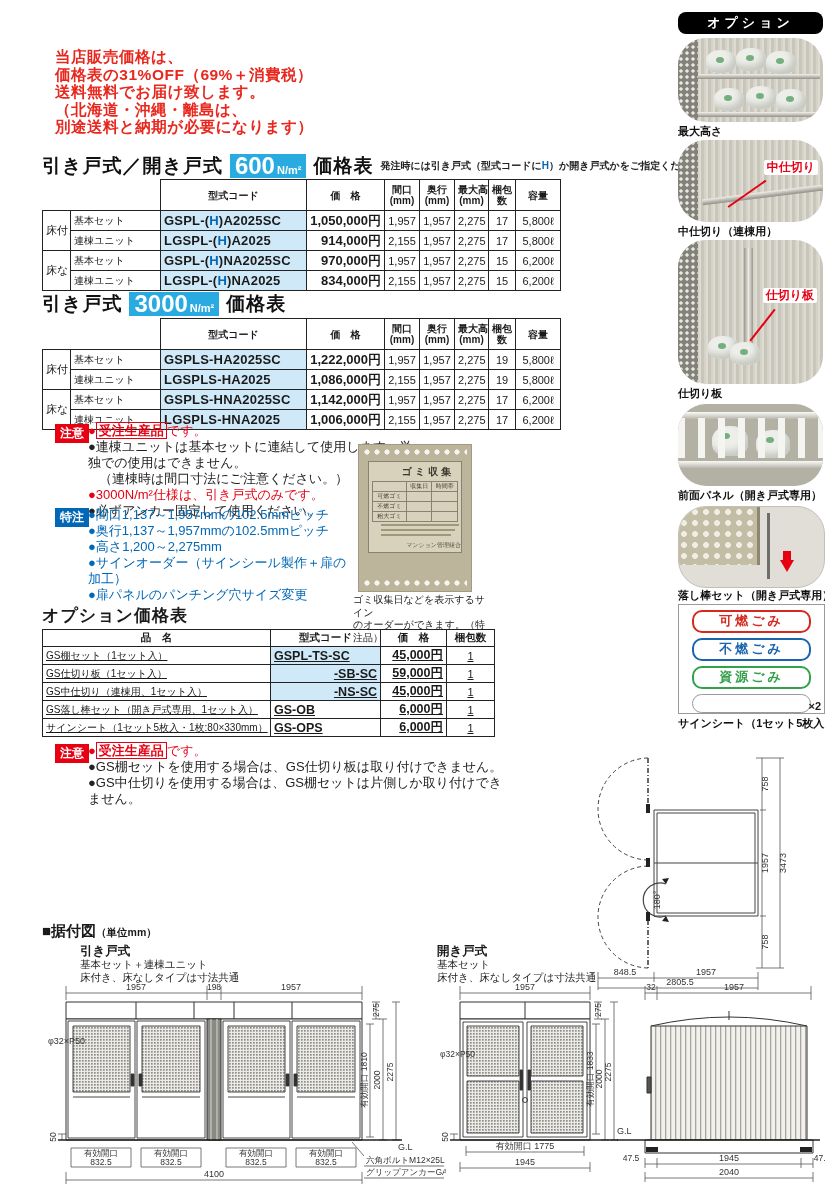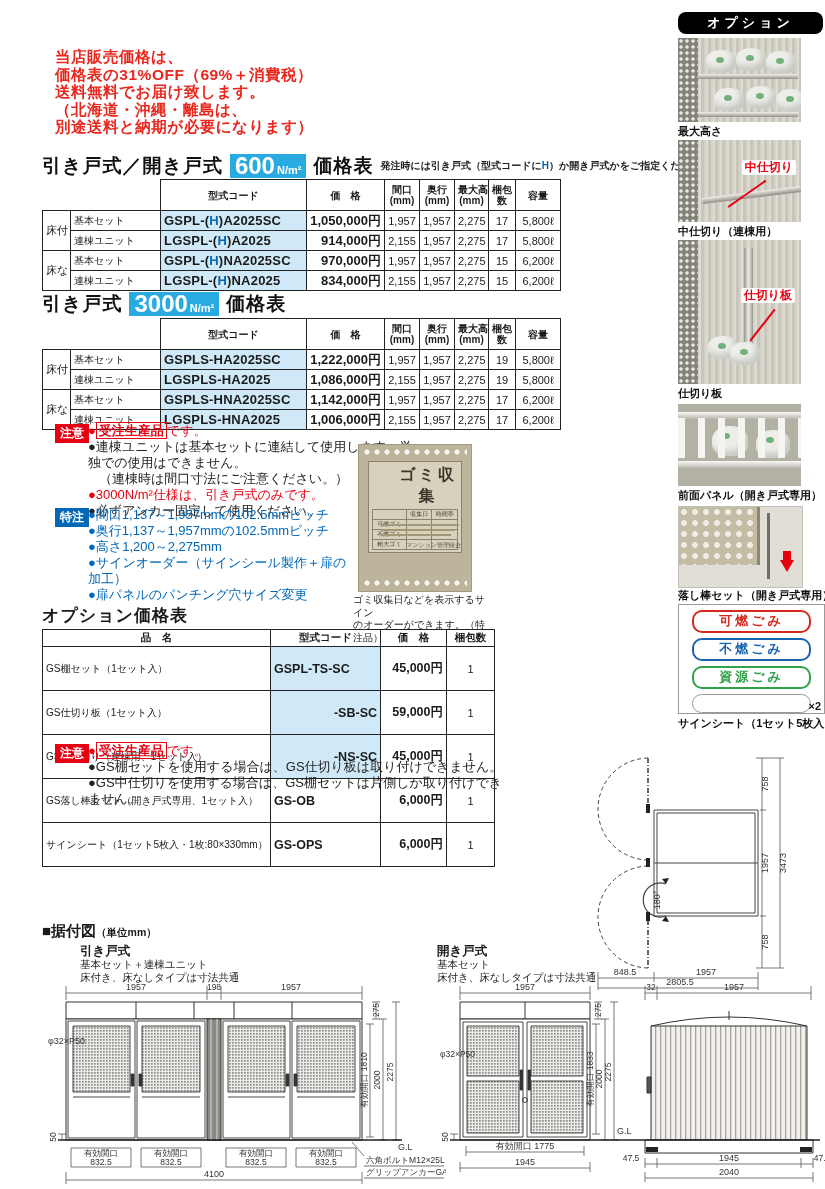--- a/index.html
+++ b/index.html
@@ -30,40 +30,40 @@
   .nbadge{background:#e60012;color:#fff;font-weight:bold;font-size:12px;padding:1px 5px;white-space:nowrap;}
   .tbadge{background:#0068b7;color:#fff;font-weight:bold;font-size:12px;padding:1px 5px;white-space:nowrap;}
   .ntext{font-size:13px;line-height:16px;color:#222;}
   .red{color:#e60012;}
   .bluetx{color:#0068b7;}
   .boxed{border:1.5px solid #e60012;color:#e60012;font-weight:bold;padding:0 2px;}
   
   .opt-title{font-size:17px;font-weight:bold;letter-spacing:1px;}
   table.otable{border-collapse:collapse;table-layout:fixed;}
   .otable th{border:1px solid #222;height:16px;font-size:10.5px;font-weight:bold;text-align:center;padding:0 2px;}
-  .otable td{border:1px solid #222;height:16.5px;padding:13px 3px;overflow:hidden;white-space:nowrap;}
+  .otable td{border:1px solid #222;height:16.5px;padding:0 3px;overflow:hidden;white-space:nowrap;text-decoration:underline;}
   .o-name{font-size:10px;text-align:left;}
   .o-code{font-size:12.5px;font-weight:bold;text-align:left;}
   .o-code.cr{text-align:right;}
   .o-code.cb{background:#cfe9f8;}
   .o-price{font-size:12.5px;font-weight:bold;text-align:right;}
   .o-pack{font-size:11px;text-align:center;}
   
   .gsign{left:358px;top:444px;width:112px;height:146px;background:#bdb49c;border:1px solid #a39a82;}
   .holes{position:absolute;left:4px;right:4px;height:9px;background:radial-gradient(circle at 4px 4px,#f6f5f0 2.3px,rgba(0,0,0,0) 2.9px);background-size:10px 9px;}
   .gsign-inner{position:absolute;left:9px;top:16px;right:9px;bottom:38px;background:#d8d1bc;border:1px solid #8a8270;}
-  .gsign-title{font-size:16px;font-weight:bold;letter-spacing:3px;text-align:center;color:#3a372d;margin-top:3px;padding-left:26px;}
+  .gsign-title{font-size:10px;font-weight:bold;letter-spacing:3px;text-align:center;color:#3a372d;margin-top:3px;padding-left:26px;}
   .gmini{border-collapse:collapse;margin:2px auto 0;width:86px;}
   .gmini td{border:1px solid #8a8270;font-size:6px;color:#44412f;text-align:center;height:9px;padding:0;}
   .gline{position:absolute;left:12px;height:2px;background:#a09877;}
   .gfoot{position:absolute;right:10px;bottom:41px;font-size:6px;color:#55503c;}
   .gcap{font-size:10px;line-height:12.5px;color:#222;}
   
   .side-head{left:678px;top:12px;width:145px;height:22px;background:#000;color:#fff;font-size:13px;font-weight:bold;letter-spacing:4px;display:flex;align-items:center;justify-content:center;border-radius:8px;}
-  .photo{left:678px;width:123px;overflow:hidden;position:absolute;}
+  .photo{left:678px;width:145px;overflow:hidden;position:absolute;border-radius:28px;}
   .metal{background:repeating-linear-gradient(90deg,#dedbd2 0 2px,#c8c5ba 2px 5px,#d5d2c8 5px 7px);}
   .punchL{position:absolute;left:0;top:0;bottom:0;width:20px;background-color:#83827b;background-image:radial-gradient(circle at 3px 3px,#e9e8e3 1.4px,rgba(0,0,0,0) 1.9px);background-size:6px 6px;}
   .shelf{position:absolute;left:20px;right:3px;height:5px;background:linear-gradient(#f2f1eb,#94928a);}
   .bag{position:absolute;width:30px;height:23px;background:#edeeea;border-radius:46% 46% 40% 40%;box-shadow:inset -4px -5px 6px #c6c9c1;}
   .bag::after{content:"";position:absolute;left:10px;top:7px;width:8px;height:6px;background:#4b9a5a;border-radius:50%;opacity:.75;}
   .caption{left:678px;font-size:11px;font-weight:bold;color:#111;white-space:nowrap;}
   .rlabel{position:absolute;background:#fff;color:#e60012;font-weight:bold;font-size:12px;line-height:15px;padding:0 3px;border-radius:2px;}
   .leader{position:absolute;height:1.5px;background:#e60012;transform-origin:left center;}
   .fence{position:absolute;left:0;right:0;top:14px;bottom:28px;background:repeating-linear-gradient(90deg,#f4f4f0 0 7px,rgba(0,0,0,0) 7px 20px);}
   .rail{position:absolute;left:0;right:0;height:7px;background:linear-gradient(#fafaf7,#b9b7ad);}

